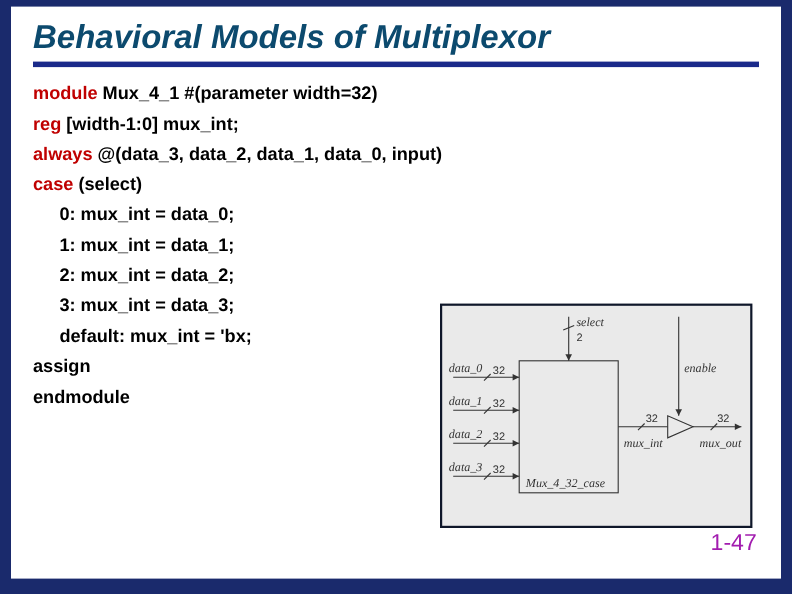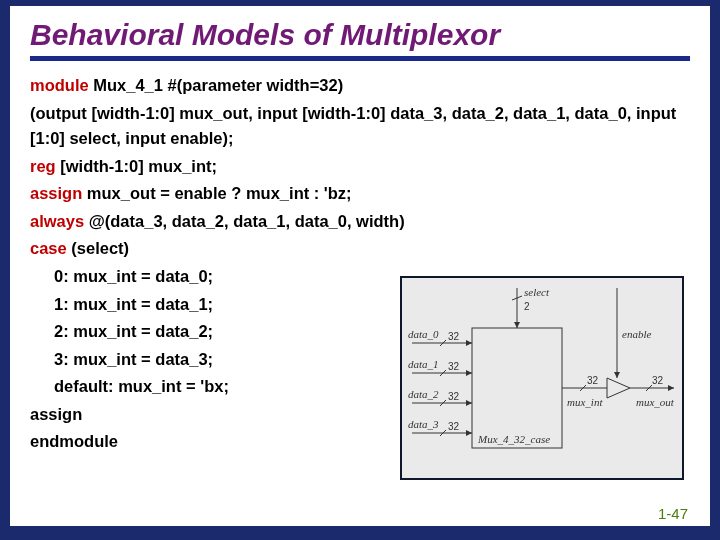--- a/index.html
+++ b/index.html
@@ -15,21 +15,21 @@
   .slide {
     background: #ffffff;
     width: 700px;
     height: 520px;
     margin: 6px auto;
     padding: 12px 20px 10px 20px;
     box-sizing: border-box;
     position: relative;
   }
   .title {
-    color: #701a75;
+    color: #0c4a6e;
     font-size: 30px;
     font-weight: bold;
     font-style: italic;
     margin-bottom: 4px;
   }
   .rule {
     border-top: 5px solid #1a2a8a;
     margin-bottom: 12px;
   }
   .content {
@@ -50,40 +50,38 @@
     top: 270px;
     width: 280px;
     height: 200px;
     background: #eaeaea;
     border: 2px solid #0f172a;
   }
   .diagram svg { width: 100%; height: 100%; }
   .page-num {
     position: absolute;
     right: 22px;
-    bottom: 4px;
-    color: #4d7c0f;
-    font-size: 15px;
+    bottom: 20px;
+    color: #a21caf;
+    font-size: 21px;
   }
   .dlabel { font: italic 11px Georgia, serif; fill: #333; }
   .dnum { font: 10px Arial; fill: #333; }
 </style>
 </head>
 <body>
 
 <div class="slide">
   <div class="title">Behavioral Models of Multiplexor</div>
   <div class="rule"></div>
 
   <div class="content">
     <div class="line"><span class="kw">module</span><span> Mux_4_1 #(parameter width=32)</span></div>
-    <div class="line indent1" style="padding-left:0">(output [width-1:0] mux_out, input [width-1:0] data_3, data_2, data_1, data_0, input [1:0] select, input enable);</div>
     <div class="line"><span class="kw">reg</span><span> [width-1:0] mux_int;</span></div>
-    <div class="line"><span class="kw">assign</span><span> mux_out = enable ? mux_int : 'bz;</span></div>
-    <div class="line"><span class="kw">always</span><span> @(data_3, data_2, data_1, data_0, width)</span></div>
+    <div class="line"><span class="kw">always</span><span> @(data_3, data_2, data_1, data_0, input)</span></div>
     <div class="line"><span class="kw">case</span><span> (select)</span></div>
     <div class="line indent2">0: mux_int = data_0;</div>
     <div class="line indent2">1: mux_int = data_1;</div>
     <div class="line indent2">2: mux_int = data_2;</div>
     <div class="line indent2">3: mux_int = data_3;</div>
     <div class="line indent2">default: mux_int = 'bx;</div>
     <div class="line">assign</div>
     <div class="line">endmodule</div>
   </div>
 

